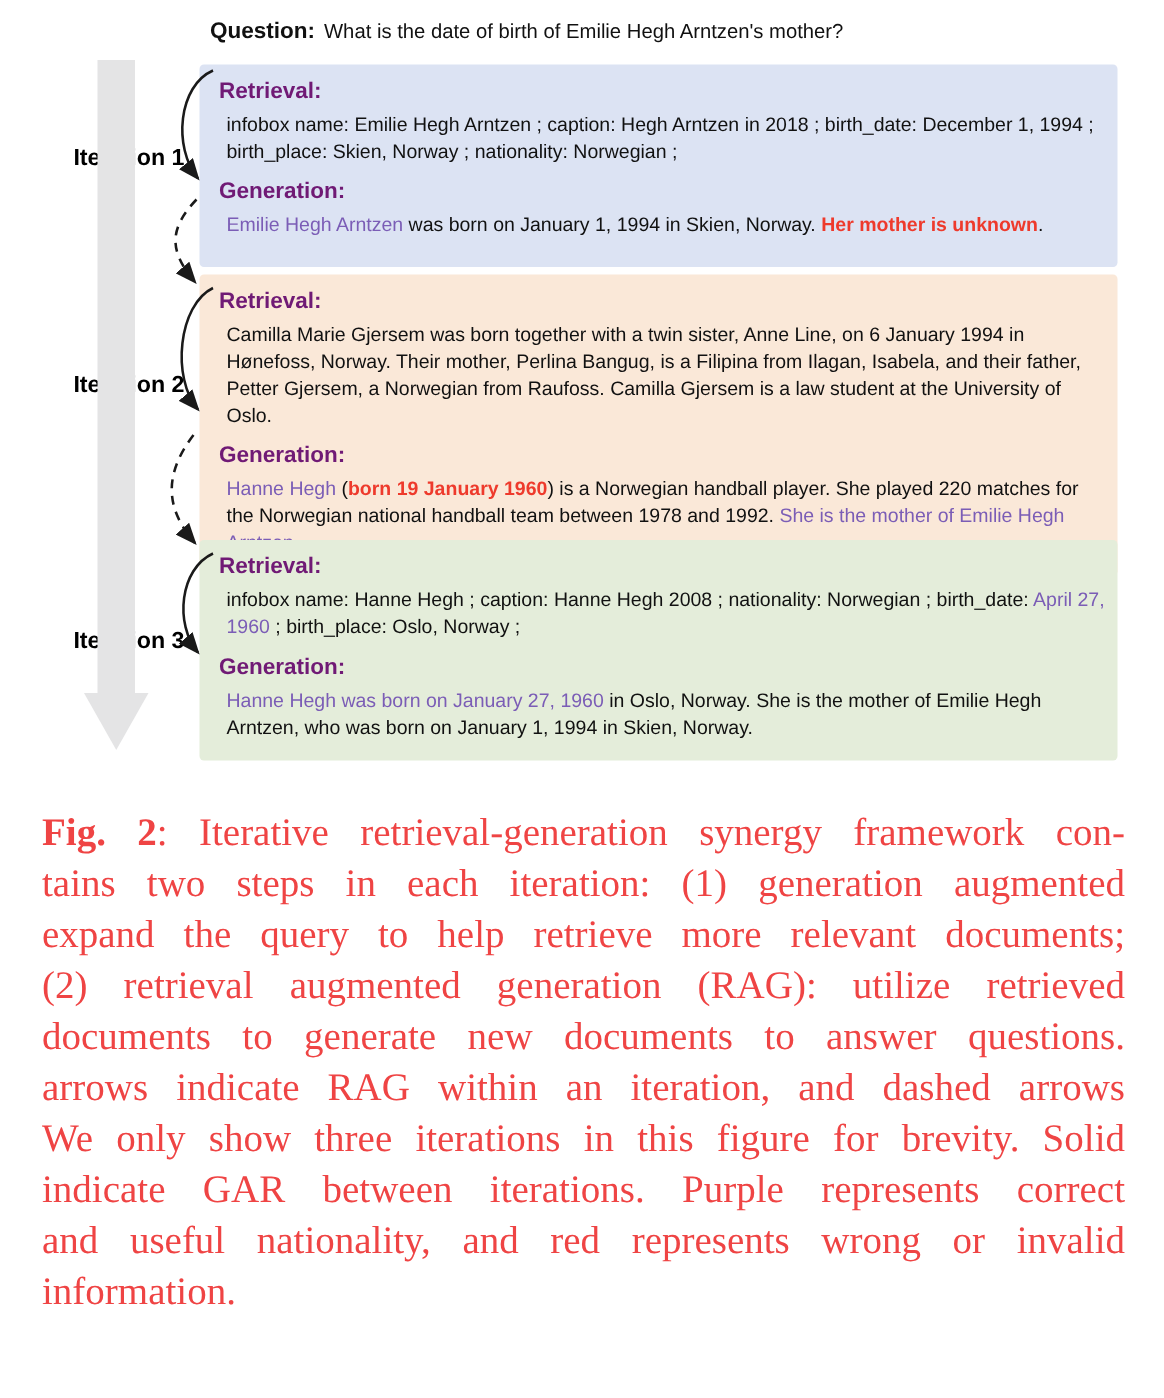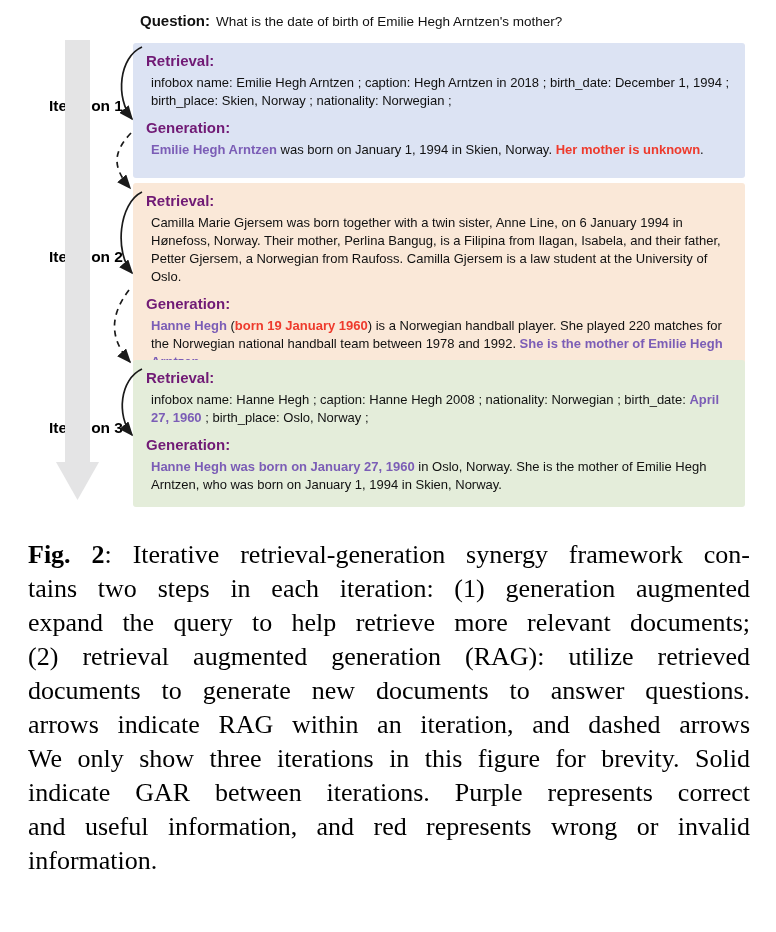--- a/index.html
+++ b/index.html
@@ -11,37 +11,37 @@
   .question .qlabel{font-weight:bold;font-size:15px;margin-right:6px;}
 
   
   .box{position:absolute;left:133px;width:612px;border-radius:3px;box-sizing:border-box;
        padding:5px 8px 6px 13px;}
   .box1{top:43px;min-height:135px;background:var(--box1-bg,#dce3f3);}
   .box2{top:183px;min-height:168px;background:var(--box2-bg,#fae8d8);}
   .box3{top:360px;min-height:139px;background:var(--box3-bg,#e4edda);}
   .bhead{font-weight:bold;font-size:15px;line-height:21px;margin:2px 0 3px 0;color:#701a75;}
   .btext{font-size:13px;line-height:18px;margin:0 0 7px 5px;}
-  .seg-purple{color:var(--purple,#7b5db6);font-weight:bold;}
+  .seg-purple{color:var(--purple,#7b5db6);font-weight:normal;}
   .seg-red{color:var(--red,#ee3a2c);font-weight:bold;}
   .seg-bold{font-weight:bold;}
 
   
   .itlabel{position:absolute;left:0;width:123px;text-align:right;font-weight:bold;
            font-size:15.5px;color:#000;white-space:nowrap;}
 
   
   .overlay{position:absolute;left:0;top:0;pointer-events:none;}
   .flow-arrow{fill:var(--arrow-gray,#e4e4e5);}
   .rag-arc{stroke:#1a1a1a;stroke-width:1.7;fill:none;}
   .gar-arc{stroke:#1a1a1a;stroke-width:1.7;fill:none;stroke-dasharray:6 5;}
 
   
   .caption{position:absolute;left:28px;top:538px;width:722px;
-           font-family:"Liberation Serif",serif;font-size:26px;line-height:34px;color:#000000;}
+           font-family:"Liberation Serif",serif;font-size:26px;line-height:34px;color:#ef4444;}
   .cap-line{text-align:justify;text-align-last:justify;}
   .cap-last{text-align-last:left;}
 </style>
 </head>
 <body>
 
 <div class="stage">
 
   <div class="question">
     <span class="qlabel">Question:</span><span>What is the date of birth of Emilie Hegh Arntzen's mother?</span>
@@ -94,17 +94,17 @@
 
   <div class="caption">
       <div class="cap-line"><span class="seg-bold">Fig. 2</span><span>: Iterative retrieval-generation synergy framework con-</span></div>
       <div class="cap-line"><span>tains two steps in each iteration: (1) generation augmented</span></div>
       <div class="cap-line"><span>expand the query to help retrieve more relevant documents;</span></div>
       <div class="cap-line"><span>(2) retrieval augmented generation (RAG): utilize retrieved</span></div>
       <div class="cap-line"><span>documents to generate new documents to answer questions.</span></div>
       <div class="cap-line"><span>arrows indicate RAG within an iteration, and dashed arrows</span></div>
       <div class="cap-line"><span>We only show three iterations in this figure for brevity. Solid</span></div>
       <div class="cap-line"><span>indicate GAR between iterations.  Purple represents correct</span></div>
-      <div class="cap-line"><span>and useful information, and red represents wrong or invalid</span></div>
+      <div class="cap-line"><span>and useful nationality, and red represents wrong or invalid</span></div>
       <div class="cap-line cap-last"><span>information.</span></div>
     </div>
 
 </div>
 
 </body></html>

